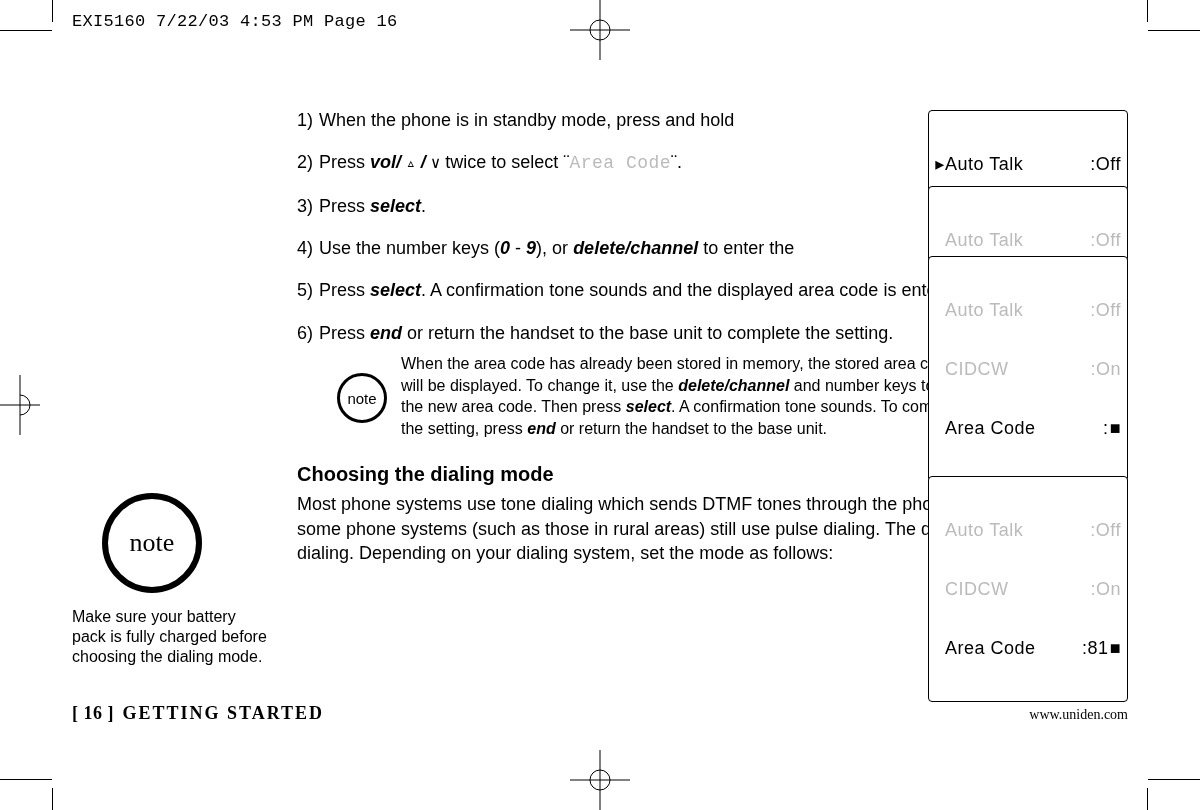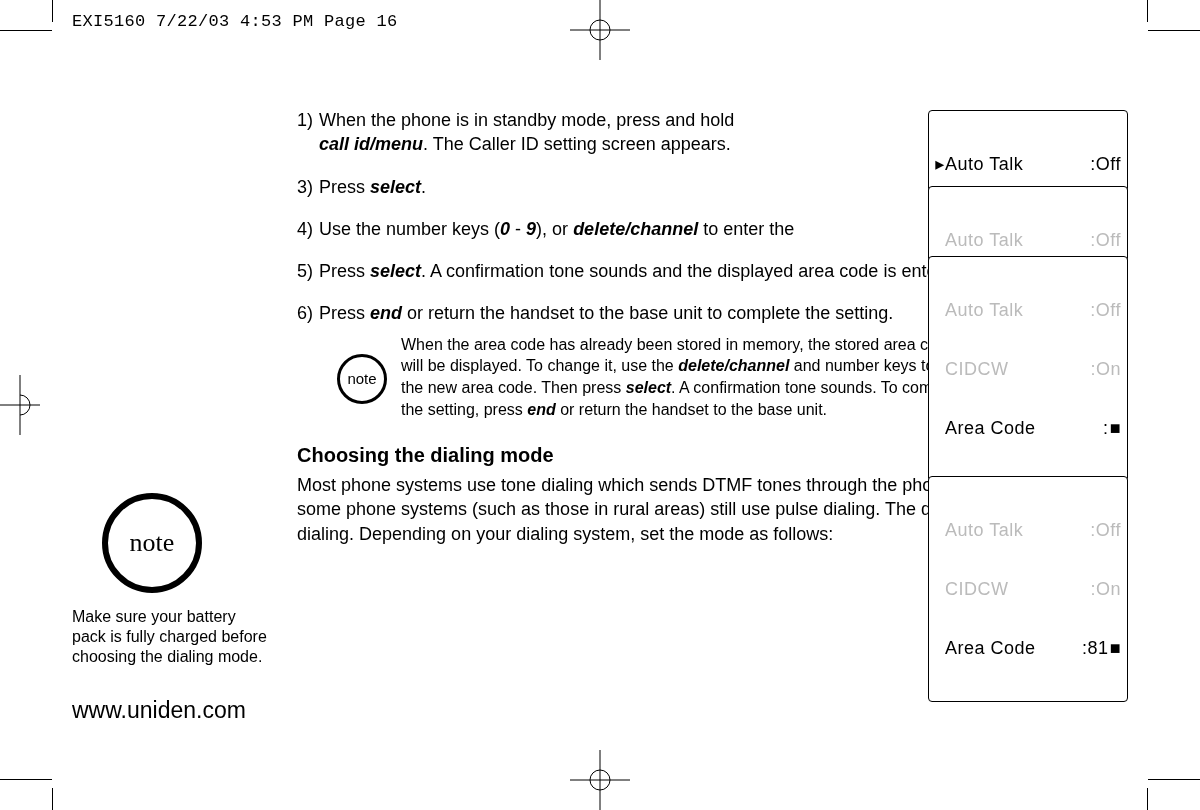--- a/index.html
+++ b/index.html
@@ -51,21 +51,21 @@
   .lcd1 { right:0; top:2px; }
   .lcd2 { right:0; top:78px; }
   .lcd3 { right:0; top:148px; }
   .lcd4 { right:0; top:368px; }
 
   
   .footer { position:absolute; left:72px; right:72px; bottom:86px; display:flex; justify-content:space-between; align-items:baseline; }
   .footer-left { font-family:"Times New Roman", serif; font-size:18px; }
   .footer-left .pn { font-weight:bold; letter-spacing:0.5px; }
   .footer-left .gs { font-weight:bold; letter-spacing:2px; margin-left:4px; }
-  .footer-right { font-family:Liberation Sans, sans-serif; font-size:23px; }
+  .footer-right { font-family:Liberation Serif, serif; font-size:14px; }
 
   
   .hline { position:absolute; height:0; border-top:1px solid #000; }
   .vline { position:absolute; width:0; border-left:1px solid #000; }
 </style>
 </head>
 <body>
 
 <div class="top-header">EXI5160  7/22/03 4:53 PM  Page 16</div>
 
@@ -108,23 +108,25 @@
     <div class="note-bubble">
         <span>note</span>
       </div>
     <div class="sidebar-text">Make sure your battery pack is fully charged before choosing the dialing mode.</div>
   </div>
 
   <div class="main">
 
     <div class="step">
       <span class="num">1)</span><span>When the phone is in standby mode, press and hold</span>
-      <div class="step-line2"><span class="biu">call id/menu</span><span>. The Caller ID setting screen appears.</span></div>
     </div>
 
+    <div class="step">
+      <span class="num">2)</span><span>Press </span><span class="biu">vol/ </span><span class="arrow">▵</span><span class="biu"> / </span><span class="arrow">∨</span><span> twice to select ¨</span><span class="lcd-inline">Area Code</span><span>¨.</span>
+    </div>
 
     <div class="step">
       <span class="num">3)</span><span>Press </span><span class="biu">select</span><span>.</span>
     </div>
 
     <div class="step">
       <span class="num">4)</span><span>Use the number keys (</span><span class="biu">0</span><span> - </span><span class="biu">9</span><span>), or </span><span class="biu">delete/channel</span><span> to enter the</span>
     </div>
 
     <div class="step wide">
@@ -165,14 +167,18 @@
     <div class="lcd lcd4">
       <div class="row"><span><span class="ptr"> </span><span class="name">Auto Talk</span></span><span class="val">:Off</span></div>
       <div class="row"><span><span class="ptr"> </span><span class="name">CIDCW</span></span><span class="val">:On</span></div>
       <div class="row sel cursor"><span><span class="ptr"> </span><span class="name">Area Code</span></span><span class="val">:81</span></div>
     </div>
 
   </div>
 </div>
 
 <div class="footer">
+  <div class="footer-left">
+    <span class="pn">[ 16 ]</span>
+    <span class="gs">GETTING STARTED</span>
+  </div>
   <div class="footer-right">www.uniden.com</div>
 </div>
 
 </body></html>

